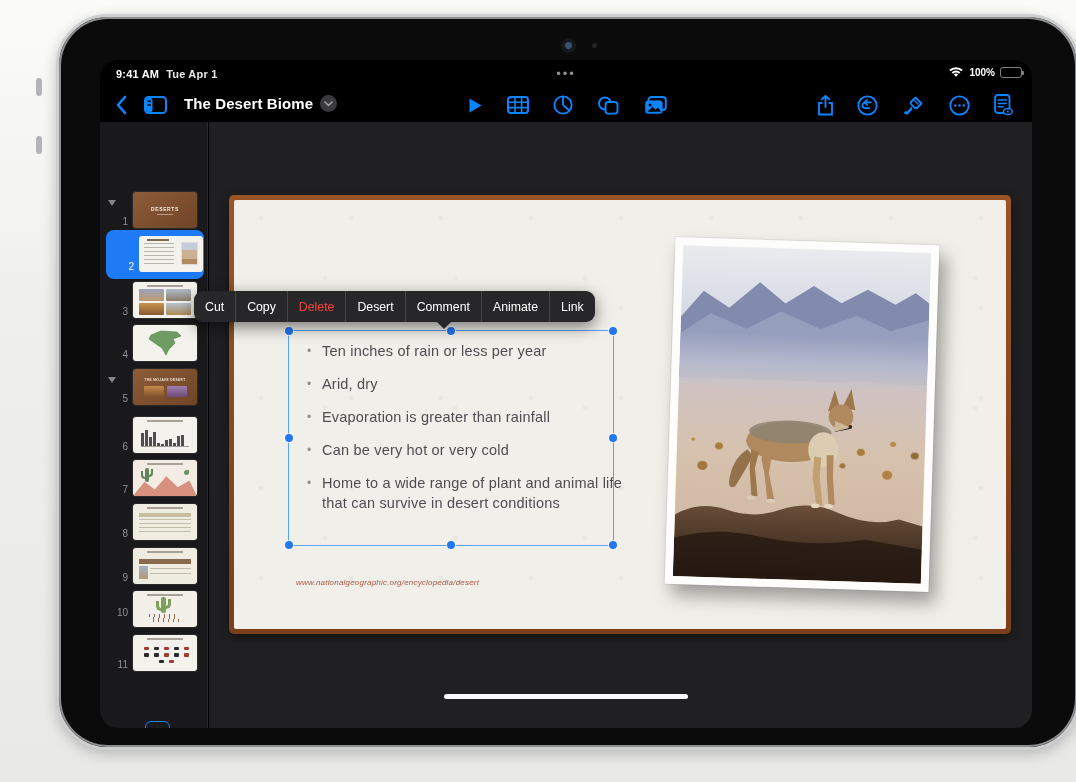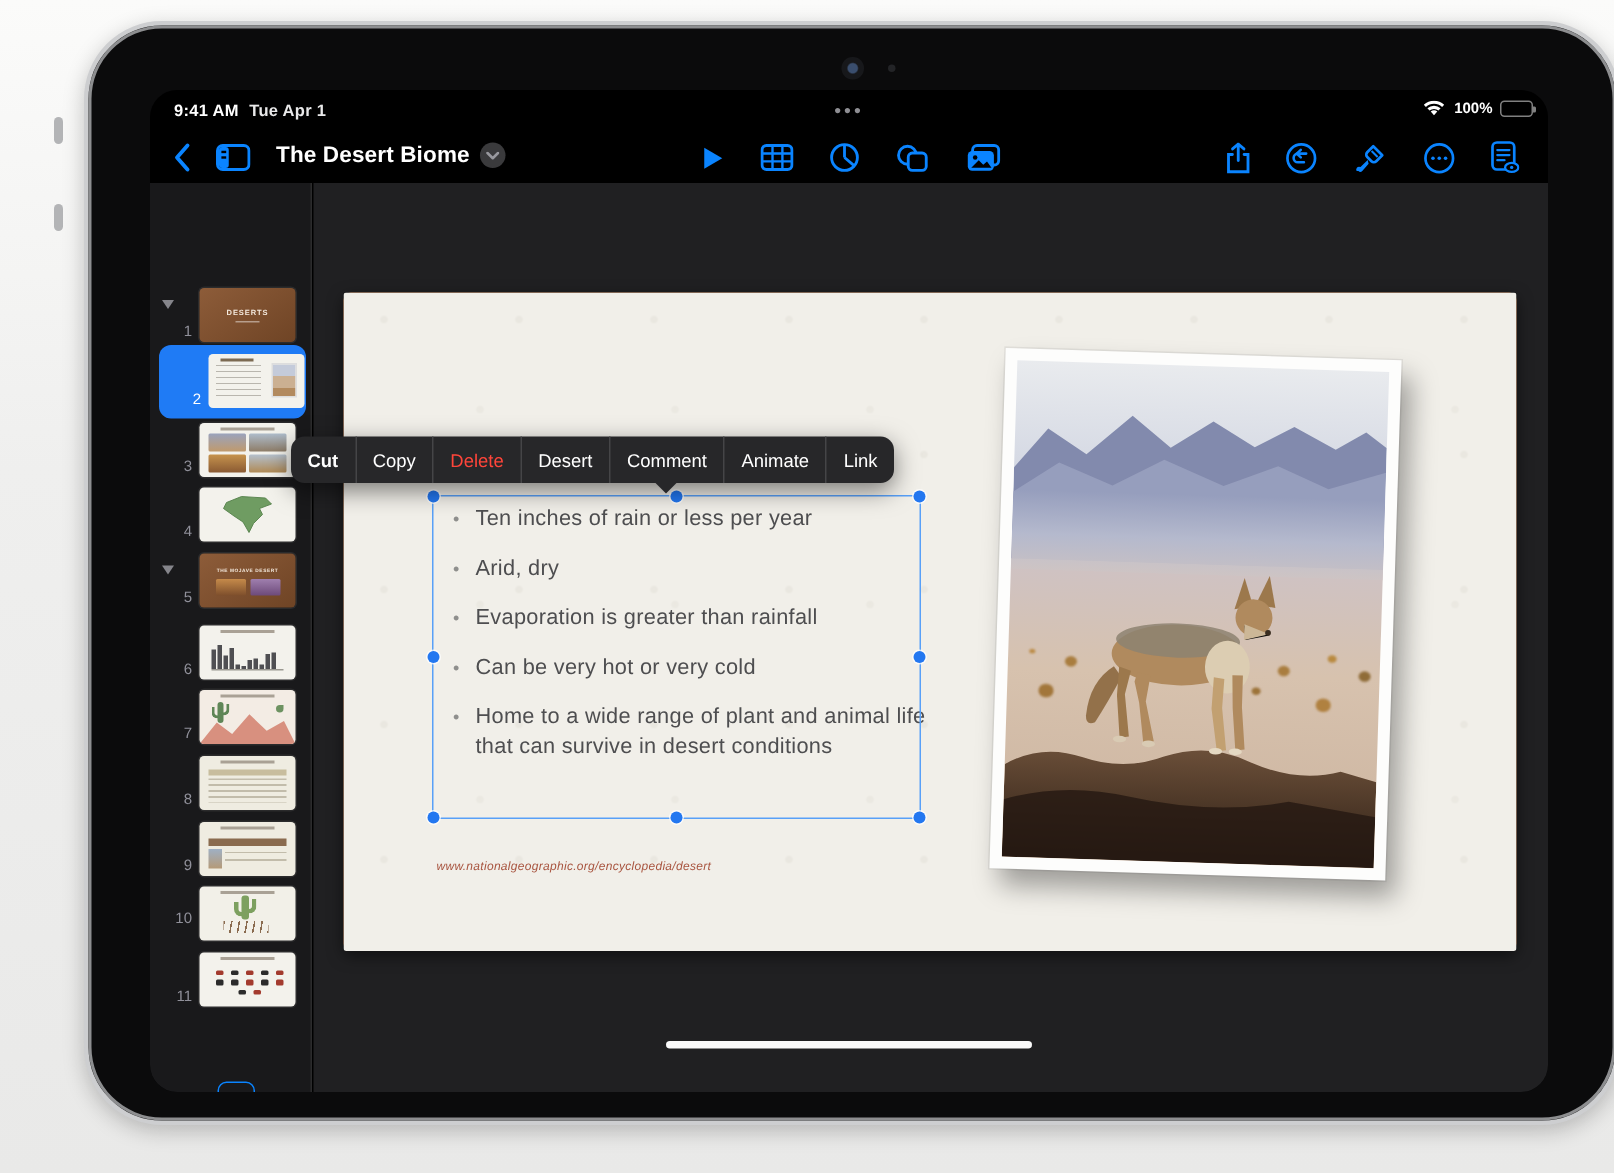--- a/index.html
+++ b/index.html
@@ -99,21 +99,21 @@
   .roots { position:absolute; left:16px; top:23px; width:30px; height:8px;
     background:repeating-linear-gradient(100deg,#8a6b4f 0 1px, transparent 1px 5px); }
 
   .animals { position:absolute; left:8px; top:10px; width:50px; height:20px; display:flex; flex-wrap:wrap; gap:3px 5px; align-content:center; justify-content:center; }
   .animals i { width:5px; height:3.5px; border-radius:1px; }
 
   .add-slide { position:absolute; left:45px; top:599px; width:25px; height:22px; border:1.7px solid #0a84ff; border-radius:6px; color:#0a84ff; font-size:14px; line-height:18px; text-align:center; cursor:pointer; }
 
   
   .slide-frame { position:absolute; left:129px; top:135px; width:782px; height:439px;
-    background:linear-gradient(180deg,#9a5527,#7a3f1a); border-radius:5px; padding:0;
+    background:linear-gradient(180deg,#9a5527,#7a3f1a); border-radius:5px; padding:5px;
     box-shadow:0 3px 10px rgba(0,0,0,.5); }
   .slide-paper { width:100%; height:100%; background:#f1efe9; border-radius:2px; position:relative; overflow:visible;
     background-image:radial-gradient(circle at 30% 20%, rgba(180,175,160,.12) 0 2px, transparent 3px),
                      radial-gradient(circle at 70% 60%, rgba(180,175,160,.10) 0 2px, transparent 3px);
     background-size:90px 90px, 130px 130px; }
 
   .bullets { position:absolute; left:71px; top:141px; width:318px; list-style:none; }
   .bullets li { position:relative; padding-left:17px; font-size:14.5px; line-height:20px; color:#4e4e50; margin-bottom:13px; letter-spacing:.2px; }
   .bullets li::before { content:"•"; position:absolute; left:2px; top:0; color:#8f8f8d; font-size:12px; }
   .src-url { position:absolute; left:62px; top:378px; font-size:8px; font-style:italic; color:#a8543f; letter-spacing:.2px; }
@@ -132,21 +132,21 @@
     box-shadow: 26px 6px 0 2px #a97d3f, 58px -2px 0 1px #b98a40, 92px 9px 0 2px #8f6c38, 130px 2px 0 1px #bb8a44,
                 168px 8px 0 2px #a97d3f, 200px -1px 0 1px #b98a40, 222px 10px 0 2px #8f6c38,
                 10px 26px 0 3px #a2763a, 195px 30px 0 3px #b08140, 150px 22px 0 1px #9c7339; }
   .mound { position:absolute; left:0; bottom:0; width:100%; height:32%; }
   .coyote { position:absolute; left:10%; bottom:13%; width:78%; height:56%; }
 
   
   .ctx { position:absolute; left:94px; top:231px; height:31px; display:flex; align-items:stretch; background:#272729; border-radius:9px;
     box-shadow:0 5px 16px rgba(0,0,0,.5); z-index:9; }
   .ctx-item { display:flex; align-items:center; padding:0 11px; color:#fff; font-size:12.3px; white-space:nowrap; cursor:pointer; border-left:1px solid #454547; }
-  .ctx-item:first-child { border-left:none; border-radius:9px 0 0 9px;font-weight:bold; }
+  .ctx-item:first-child { border-left:none; border-radius:9px 0 0 9px; }
   .ctx-item:last-child { border-radius:0 9px 9px 0; }
   .ctx-item.danger { color:#ff453a; }
   .ctx-arrow { position:absolute; left:243px; top:31px; width:0; height:0; border:7px solid transparent; border-top-color:#272729; border-bottom-width:0; }
 
   .home-indicator { position:absolute; left:344px; top:634px; width:244px; height:5px; border-radius:3px; background:#fafafa; cursor:pointer; }
 
   svg { display:block; }
 </style>
 </head>
 <body>

